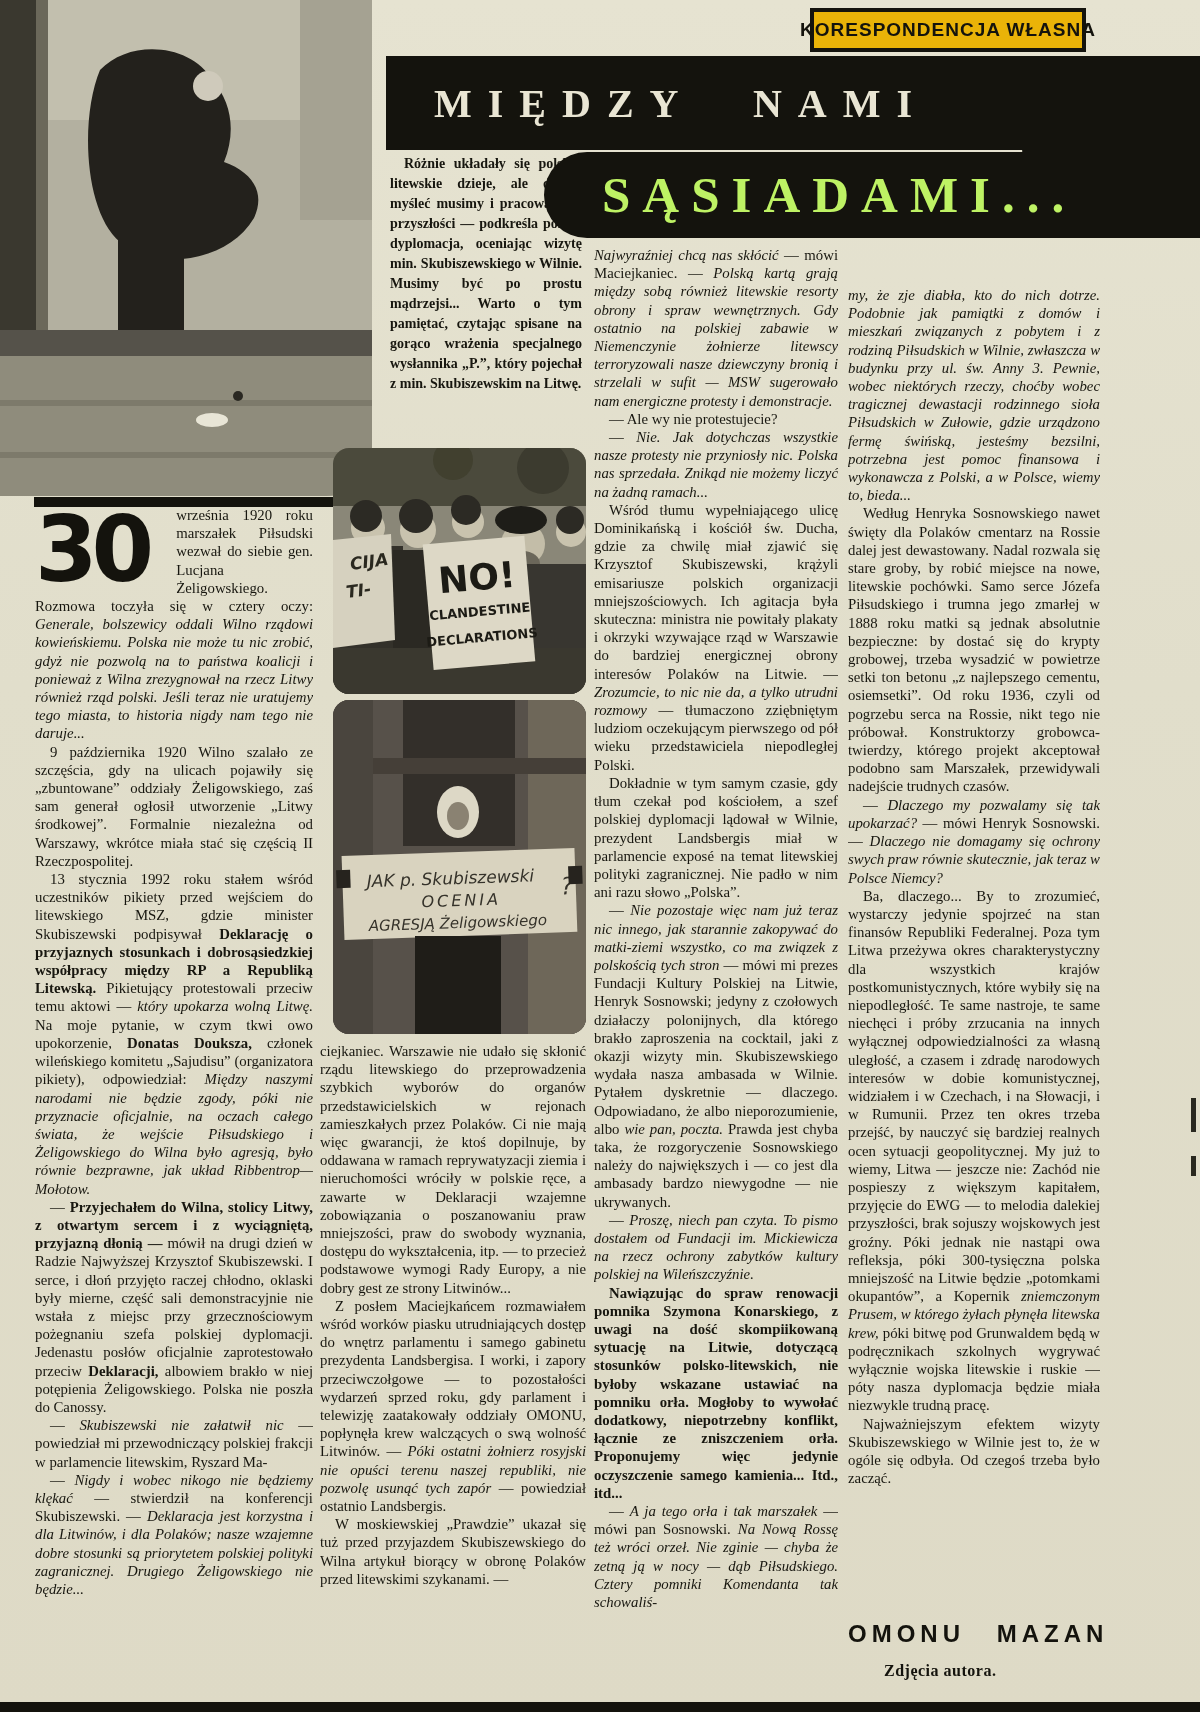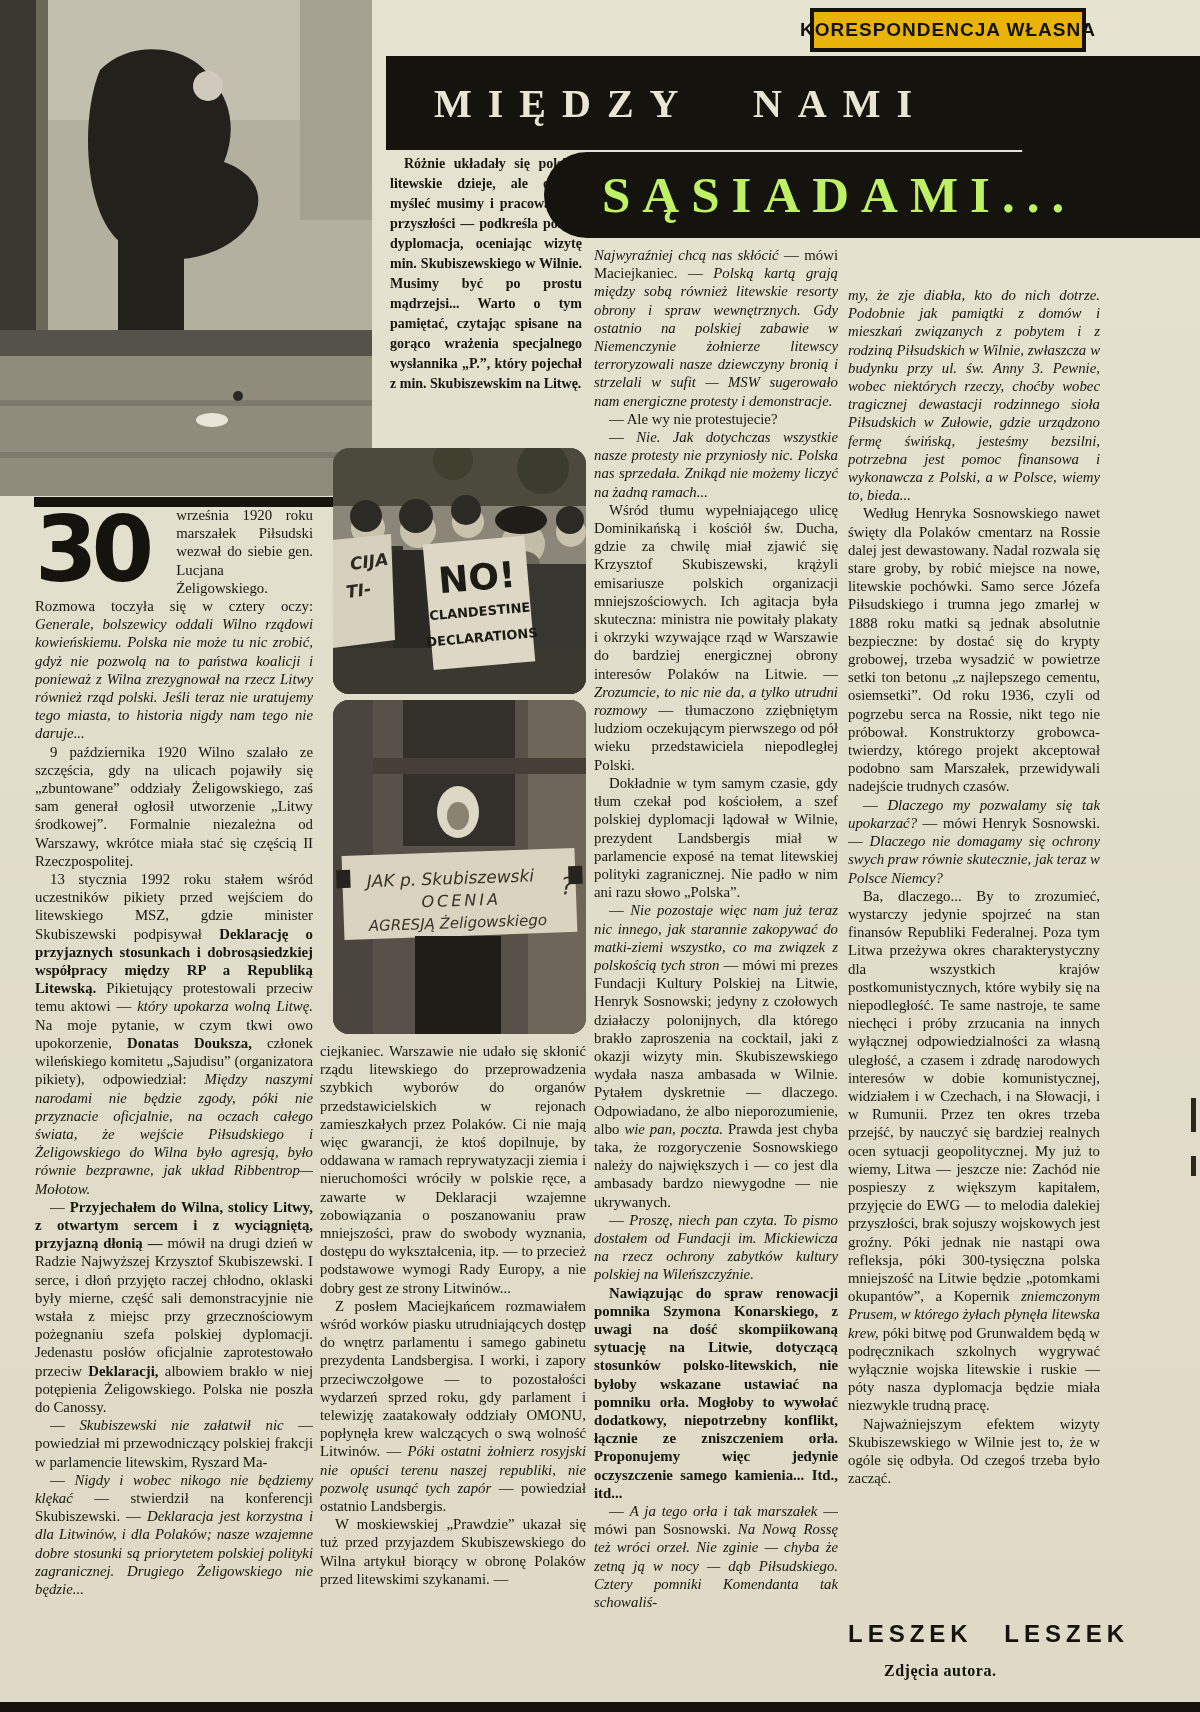--- a/index.html
+++ b/index.html
@@ -166,20 +166,20 @@
   </div>
 
   <div class="col" id="col4">
     <p class="np i"><span>my, że zje diabła, kto do nich dotrze. Podobnie jak pamiątki z domów i mieszkań związanych z pobytem i z rodziną Piłsudskich w Wilnie, zwłaszcza w budynku przy ul. św. Anny 3. Pewnie, wobec niektórych rzeczy, choćby wobec tragicznej dewastacji rodzinnego sioła Piłsudskich w Zułowie, gdzie urządzono fermę świńską, jesteśmy bezsilni, potrzebna jest pomoc finansowa i wykonawcza z Polski, a w Polsce, wiemy to, bieda...</span></p>
     <p><span>Według Henryka Sosnowskiego nawet święty dla Polaków cmentarz na Rossie dalej jest dewastowany. Nadal rozwala się stare groby, by robić miejsce na nowe, litewskie pochówki. Samo serce Józefa Piłsudskiego i trumna jego zmarłej w 1888 roku matki są jednak absolutnie bezpieczne: by dostać się do krypty grobowej, trzeba wysadzić w powietrze setki ton betonu „z najlepszego cementu, osiemsetki”. Od roku 1936, czyli od pogrzebu serca na Rossie, nikt tego nie próbował. Konstruktorzy grobowca-twierdzy, którego projekt akceptował podobno sam Marszałek, przewidywali nadejście trudnych czasów.</span></p>
     <p><span>— </span><span class="i">Dlaczego my pozwalamy się tak upokarzać?</span><span> — mówi Henryk Sosnowski. — </span><span class="i">Dlaczego nie domagamy się ochrony swych praw równie skutecznie, jak teraz w Polsce Niemcy?</span></p>
     <p><span>Ba, dlaczego... By to zrozumieć, wystarczy jedynie spojrzeć na stan finansów Republiki Federalnej. Poza tym Litwa przeżywa okres charakterystyczny dla wszystkich krajów postkomunistycznych, które wybiły się na niepodległość. Te same nastroje, te same niechęci i próby zrzucania na innych wyłącznej odpowiedzialności za własną uległość, a czasem i zdradę narodowych interesów w dobie komunistycznej, widziałem i w Czechach, i na Słowacji, i w Rumunii. Przez ten okres trzeba przejść, by nauczyć się bardziej realnych ocen sytuacji geopolitycznej. My już to wiemy, Litwa — jeszcze nie: Zachód nie pospieszy z większym kapitałem, przyjęcie do EWG — to melodia dalekiej przyszłości, brak sojuszy wojskowych jest groźny. Póki jednak nie nastąpi owa refleksja, póki 300-tysięczna polska mniejszość na Litwie będzie „potomkami okupantów”, a Kopernik </span><span class="i">zniemczonym Prusem, w którego żyłach płynęła litewska krew,</span><span> póki bitwę pod Grunwaldem będą w podręcznikach szkolnych wygrywać wyłącznie wojska litewskie i ruskie — póty nasza dyplomacja będzie miała niezwykle trudną pracę.</span></p>
     <p><span>Najważniejszym efektem wizyty Skubiszewskiego w Wilnie jest to, że w ogóle się odbyła. Od czegoś trzeba było zacząć.</span></p>
   </div>
 
-  <div class="abs" id="byline">LESZEK LESZEK</div>
+  <div class="abs" id="byline">OMONU MAZAN</div>
   <div class="abs" id="credit">Zdjęcia autora.</div>
 
   <div class="abs" id="bottom-bar"></div>
   <div class="abs" id="mark1"></div>
   <div class="abs" id="mark2"></div>
 
 </div>
 
 </body></html>

